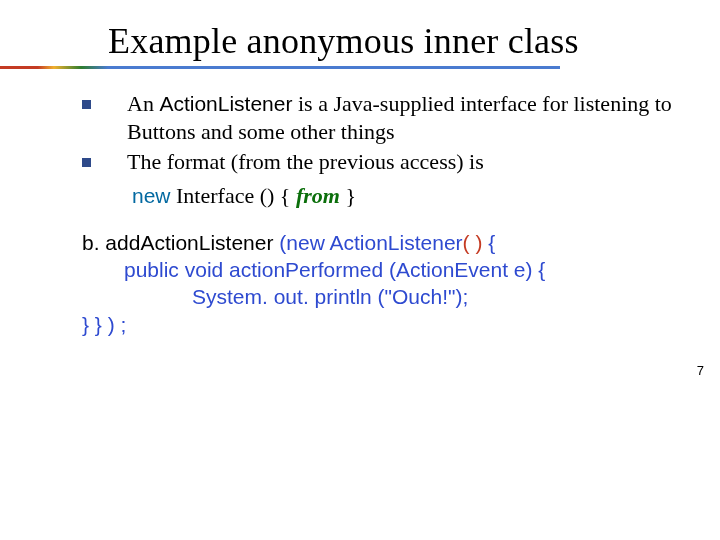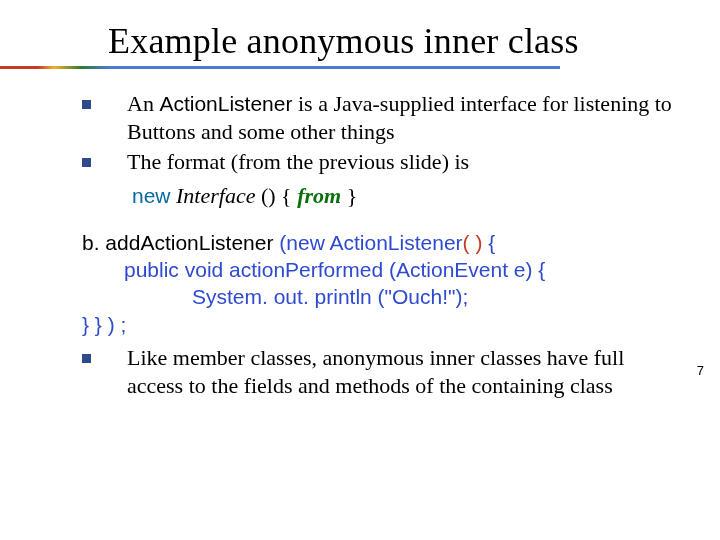--- a/index.html
+++ b/index.html
@@ -82,21 +82,21 @@
     font-size: 22px;
   }
   .code-block {
     margin-top: 4px;
     margin-bottom: 6px;
     font-family: Arial, Helvetica, sans-serif;
     font-size: 21px;
     line-height: 1.3;
   }
   .kw-new { color: #0369a1; }
-  .kw-italic { font-style: italic; color: #000; }
+  .kw-italic { color: #000; }
   .kw-body { color: #0b6f0b; font-style: italic; font-weight: bold; }
   .brace { color: #000; }
   .code-blue { color: #2e4ad0; }
   .code-paren-red { color: #c43b23; }
   .code-indent1 { display: block; padding-left: 42px; }
   .code-indent2 { display: block; padding-left: 110px; }
   .page-num {
     position: absolute;
     bottom: 10px;
     right: 16px;
@@ -118,37 +118,33 @@
 
     <div class="bullet-row">
       <div class="bullet-sq"></div>
       <div class="bullet-text">
         <span>An </span><span class="sans">ActionListener</span><span> is a Java-supplied interface for listening to Buttons and some other things</span>
       </div>
     </div>
 
     <div class="bullet-row">
       <div class="bullet-sq"></div>
-      <div class="bullet-text">The format (from the previous slide) is</div>
+      <div class="bullet-text">The format (from the previous access) is</div>
     </div>
 
     <div class="code-line">
       <span class="sans kw-new">new</span><span class="kw-italic"> Interface </span><span>() </span><span class="brace">{ </span><span class="kw-body">from</span><span class="brace"> }</span>
     </div>
 
     <div class="code-block">
       <span>
         <span>b. addActionListener </span><span class="code-blue"> (new ActionListener</span><span class="code-paren-red">( )</span><span class="code-blue"> {</span>
       </span>
       <span class="code-indent1 code-blue">public void actionPerformed (ActionEvent e) {</span>
       <span class="code-indent2 code-blue">System. out. println ("Ouch!");</span>
       <span class="code-blue" style="display:block;">} } ) ;</span>
     </div>
 
-    <div class="bullet-row">
-      <div class="bullet-sq"></div>
-      <div class="bullet-text">Like member classes, anonymous inner classes have full access to the fields and methods of the containing class</div>
-    </div>
 
   </div>
 
   <div class="page-num">7</div>
 </div>
 
 </body></html>

